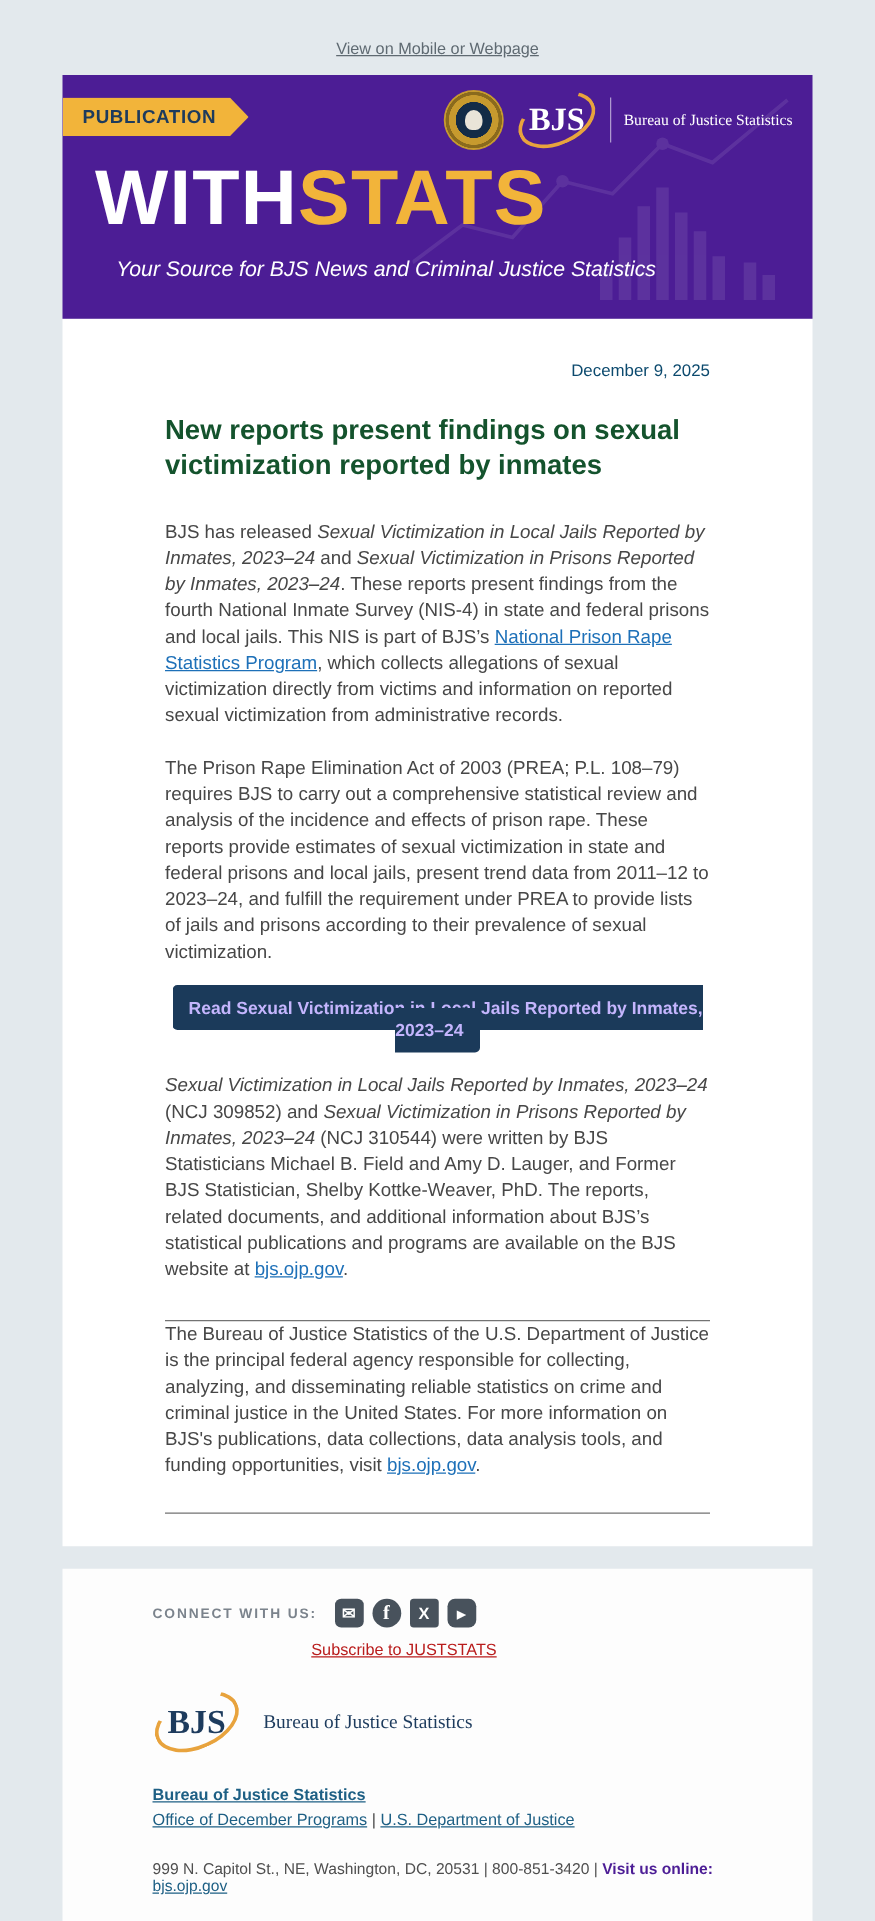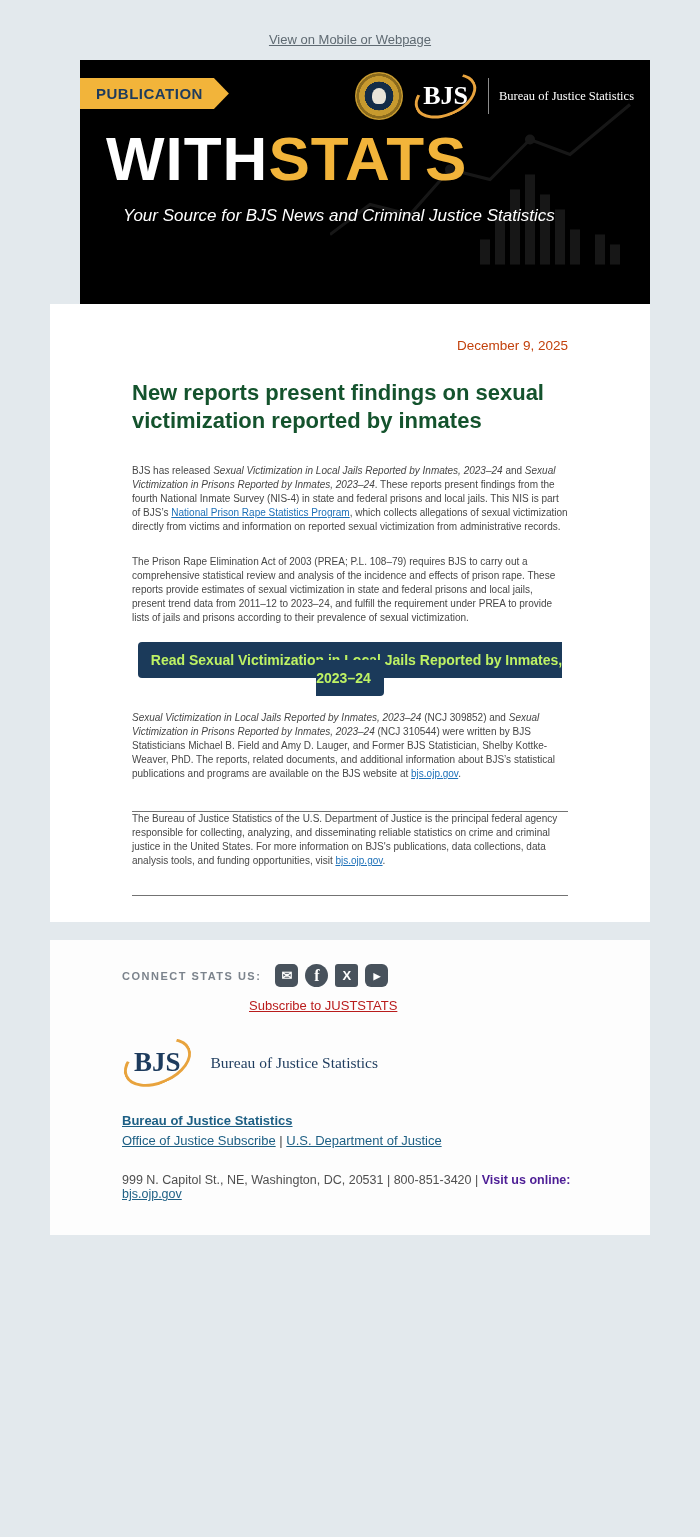--- a/index.html
+++ b/index.html
@@ -10,23 +10,22 @@
     font-family:"Liberation Sans", sans-serif;
     -webkit-font-smoothing:antialiased;
   }
   .top-link-row { padding-top:30px; text-align:center; }
   .top-link { font-size:13px; color:#5f6a72; text-decoration:underline;margin-top:12px; }
 
   .email-card { width:600px; margin:12px auto 0; }
 
   
   .header {
-    position:relative; height:244px; overflow:hidden;
-    background:#000000;
-    margin-left:30px;
+    position:relative; height:195px; overflow:hidden;
+    background:#4c1d95;
   }
   .header-chart-decor { position:absolute; right:0; top:0; height:100%; opacity:.09; }
   .pub-badge {
     position:absolute; left:0; top:18px;
     background:#f2b43a; color:#1d3b5d;
     font-weight:bold; font-size:15px; letter-spacing:.5px;
     padding:7px 26px 7px 16px;
     clip-path:polygon(0 0, calc(100% - 15px) 0, 100% 50%, calc(100% - 15px) 100%, 0 100%);
   }
   .header-logos { position:absolute; top:12px; right:16px; display:flex; align-items:center; gap:10px; }
@@ -48,32 +47,32 @@
   }
   .logo-sep { width:1px; height:36px; background:rgba(255,255,255,.55); }
   .bjs-name-header { color:#fff; font-family:"Liberation Serif", serif; font-size:12.5px; }
 
   .brand { position:absolute; left:26px; top:68px; font-weight:bold; font-size:62px; letter-spacing:1px; line-height:1; color:#fff; }
   .brand .gold { color:#f2b43a; }
   .tagline { position:absolute; left:43px; top:146px; color:#fff; font-style:italic; font-size:17px; }
 
   
   .content { background:#ffffff; padding:26px 82px 14px; }
-  .date-line { text-align:right; font-size:13.5px; color:#c2410c; margin:8px 0 26px; }
+  .date-line { text-align:right; font-size:13.5px; color:#0c4a6e; margin:8px 0 26px; }
   h1.article-title {
     color:#14532d; font-size:22px; line-height:1.25; font-weight:bold;
     margin:0 0 30px;
   }
-  p.body-para { font-size:10px; line-height:1.4; color:#474747; margin:0 0 21px; }
+  p.body-para { font-size:15px; line-height:1.4; color:#474747; margin:0 0 21px; }
   .inline-link { color:#1d70b8; text-decoration:underline; }
   .footer .inline-link { color:#1d5f84; }
 
   .btn-row { text-align:center; margin:26px 0 24px; }
   .btn-link {
-    display:inline; background:#1b3a5a; color:#bef264;
+    display:inline; background:#1b3a5a; color:#c4b5fd;
     font-weight:bold; font-size:14px; line-height:16px;
     padding:10px 13px; border-radius:4px; text-decoration:none;
   }
   .content-hr { border:none; border-top:1px solid #737373; margin:30px 0 0; }
   .boiler { margin-top:18px; }
   .content-hr.last { margin-top:27px; margin-bottom:12px; }
 
   
   .footer { background:#fdfdfd; margin-top:18px; padding:24px 72px 34px; }
   .connect-row { display:flex; align-items:center; gap:14px; }
@@ -157,21 +156,21 @@
     <p class="body-para"><em>Sexual Victimization in Local Jails Reported by Inmates, 2023–24</em><span> (NCJ 309852) and </span><em>Sexual Victimization in Prisons Reported by Inmates, 2023–24</em><span> (NCJ 310544) were written by BJS Statisticians Michael B. Field and Amy D. Lauger, and Former BJS Statistician, Shelby Kottke-Weaver, PhD. The reports, related documents, and additional information about BJS’s statistical publications and programs are available on the BJS website at </span><a href="#" class="inline-link">bjs.ojp.gov</a><span>.</span></p>
 
     <hr class="content-hr">
     <p class="body-para boiler"><span>The Bureau of Justice Statistics of the U.S. Department of Justice is the principal federal agency responsible for collecting, analyzing, and disseminating reliable statistics on crime and criminal justice in the United States. For more information on BJS's publications, data collections, data analysis tools, and funding opportunities, visit </span><a href="#" class="inline-link">bjs.ojp.gov</a><span>.</span></p>
     <hr class="content-hr last">
   </div>
 </div>
 
 <div class="email-card footer">
   <div class="connect-row">
-    <span class="connect-label">CONNECT STATS US:</span>
+    <span class="connect-label">CONNECT WITH US:</span>
     <span class="social-icons">
       <span class="s-icon rounded">✉</span>
       <span class="s-icon circle">f</span>
       <span class="s-icon square">X</span>
       <span class="s-icon tube">▶</span>
     </span>
   </div>
   <div class="subscribe-row">
     <a href="#" class="subscribe-link">Subscribe to JUSTSTATS</a>
   </div>
@@ -179,18 +178,18 @@
   <div class="footer-logo-row">
     <div class="bjs-mark-footer">
       <span class="bjs-ring"></span>
       <span class="bjs-txt">BJS</span>
     </div>
     <div class="bjs-name-footer">Bureau of Justice Statistics</div>
   </div>
 
   <div class="org-links">
     <div><a href="#" class="org-link-bold">Bureau of Justice Statistics</a></div>
-    <div><a href="#" class="inline-link">Office of Justice Subscribe</a><span> | </span><a href="#" class="inline-link">U.S. Department of Justice</a></div>
+    <div><a href="#" class="inline-link">Office of December Programs</a><span> | </span><a href="#" class="inline-link">U.S. Department of Justice</a></div>
   </div>
 
   <div class="address-line"><span>999 N. Capitol St., NE, Washington, DC, 20531 | 800-851-3420 | </span><strong>Visit us online: </strong><a href="#" class="inline-link">bjs.ojp.gov</a></div>
 
 </div>
 
 </body></html>

